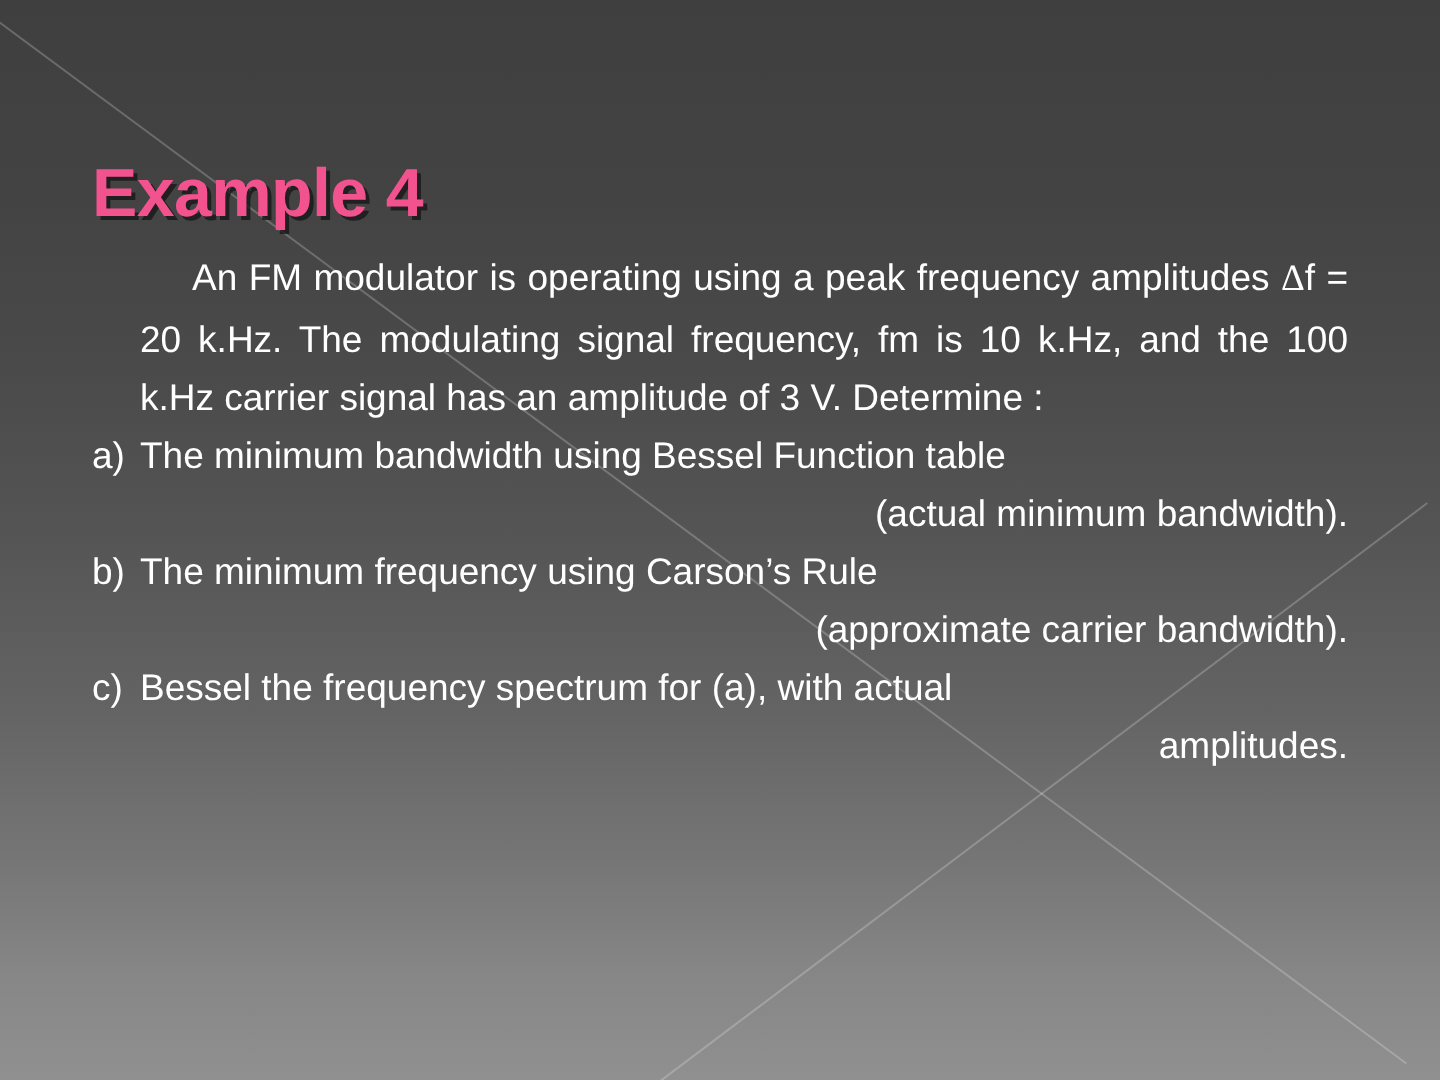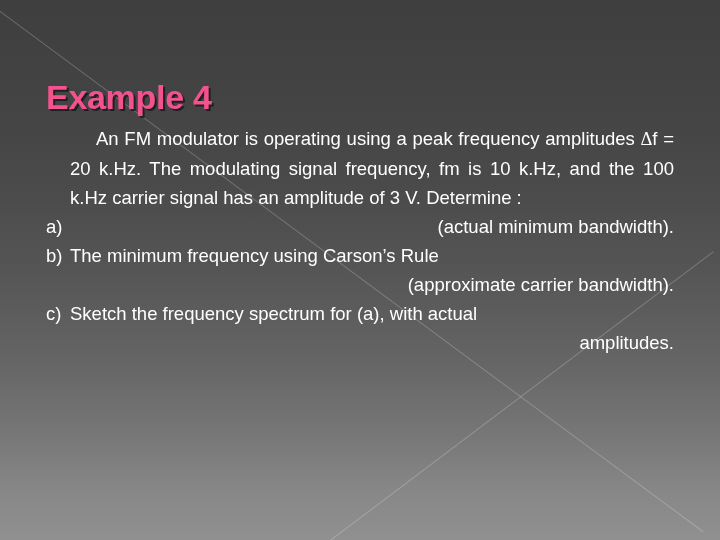--- a/index.html
+++ b/index.html
@@ -117,29 +117,30 @@
 
     <div class="para">
       <span>An FM modulator is operating using a peak frequency</span>
       <span>amplitudes </span><span class="delta">Δ</span><span>f = 20 k.Hz. The modulating signal frequency,</span>
       <span>fm is 10 k.Hz, and the 100 k.Hz carrier signal has an</span>
       <span>amplitude of 3 V. Determine :</span>
     </div>
 
     <div class="item">
       <span class="marker">a)</span>
+      <span>The minimum bandwidth using Bessel Function table</span>
     </div>
     <div class="item-last-line">(actual minimum bandwidth).</div>
 
     <div class="item">
       <span class="marker">b)</span>
       <span>The minimum frequency using Carson’s Rule</span>
     </div>
     <div class="item-last-line">(approximate carrier bandwidth).</div>
 
     <div class="item">
       <span class="marker">c)</span>
-      <span>Sketch the frequency spectrum for (a), with actual</span>
+      <span>Bessel the frequency spectrum for (a), with actual</span>
     </div>
     <div class="item-last-line">amplitudes.</div>
 
   </div>
 </div>
 
 </body></html>

